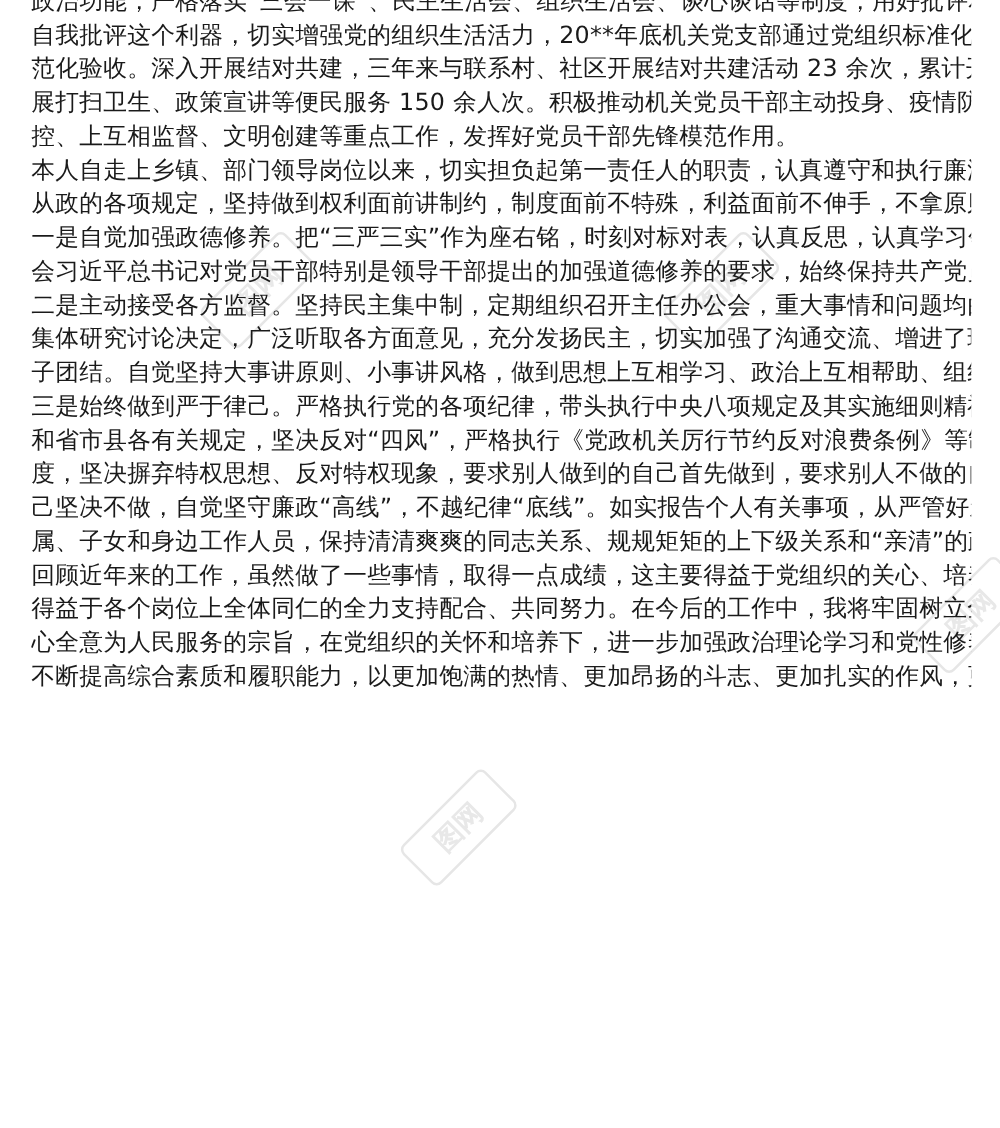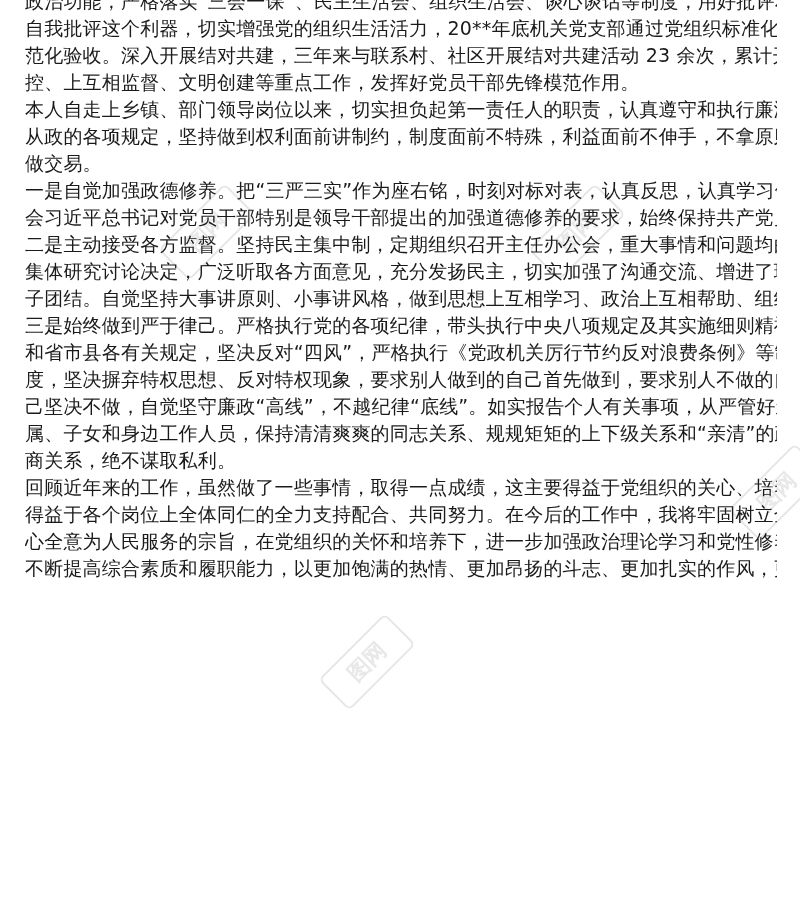--- a/index.html
+++ b/index.html
@@ -32,43 +32,42 @@
     </div>
   <div class="watermark" style="left:730px;top:470px;">
       <span>图网</span>
     </div>
 
   <div class="doc">
     <div class="para">
       <div class="line">政治功能，严格落实“三会一课”、民主生活会、组织生活会、谈心谈话等制度，用好批评和</div>
       <div class="line">自我批评这个利器，切实增强党的组织生活活力，20**年底机关党支部通过党组织标准化规</div>
       <div class="line">范化验收。深入开展结对共建，三年来与联系村、社区开展结对共建活动 23 余次，累计开</div>
+      <div class="line">展打扫卫生、政策宣讲等便民服务  150  余人次。积极推动机关党员干部主动投身、疫情防</div>
       <div class="line last">控、上互相监督、文明创建等重点工作，发挥好党员干部先锋模范作用。</div>
     </div>
     <div class="para">
       <div class="line">本人自走上乡镇、部门领导岗位以来，切实担负起第一责任人的职责，认真遵守和执行廉洁</div>
       <div class="line">从政的各项规定，坚持做到权利面前讲制约，制度面前不特殊，利益面前不伸手，不拿原则</div>
-      <div class="line last">做交易。</div>
     </div>
     <div class="para">
       <div class="line">一是自觉加强政德修养。把“三严三实”作为座右铭，时刻对标对表，认真反思，认真学习领</div>
       <div class="line">会习近平总书记对党员干部特别是领导干部提出的加强道德修养的要求，始终保持共产党员</div>
     </div>
     <div class="para">
       <div class="line">二是主动接受各方监督。坚持民主集中制，定期组织召开主任办公会，重大事情和问题均由</div>
       <div class="line">集体研究讨论决定，广泛听取各方面意见，充分发扬民主，切实加强了沟通交流、增进了班</div>
       <div class="line">子团结。自觉坚持大事讲原则、小事讲风格，做到思想上互相学习、政治上互相帮助、组织</div>
     </div>
     <div class="para">
       <div class="line">三是始终做到严于律己。严格执行党的各项纪律，带头执行中央八项规定及其实施细则精神</div>
       <div class="line">和省市县各有关规定，坚决反对“四风”，严格执行《党政机关厉行节约反对浪费条例》等制</div>
       <div class="line">度，坚决摒弃特权思想、反对特权现象，要求别人做到的自己首先做到，要求别人不做的自</div>
       <div class="line">己坚决不做，自觉坚守廉政“高线”，不越纪律“底线”。如实报告个人有关事项，从严管好亲</div>
       <div class="line">属、子女和身边工作人员，保持清清爽爽的同志关系、规规矩矩的上下级关系和“亲清”的政</div>
-      <div class="line last">商关系，绝不谋取私利。</div>
     </div>
     <div class="para">
       <div class="line">回顾近年来的工作，虽然做了一些事情，取得一点成绩，这主要得益于党组织的关心、培养，</div>
       <div class="line">得益于各个岗位上全体同仁的全力支持配合、共同努力。在今后的工作中，我将牢固树立全</div>
       <div class="line">心全意为人民服务的宗旨，在党组织的关怀和培养下，进一步加强政治理论学习和党性修养，</div>
       <div class="line">不断提高综合素质和履职能力，以更加饱满的热情、更加昂扬的斗志、更加扎实的作风，更</div>
     </div>
   </div>
 </div>
 

